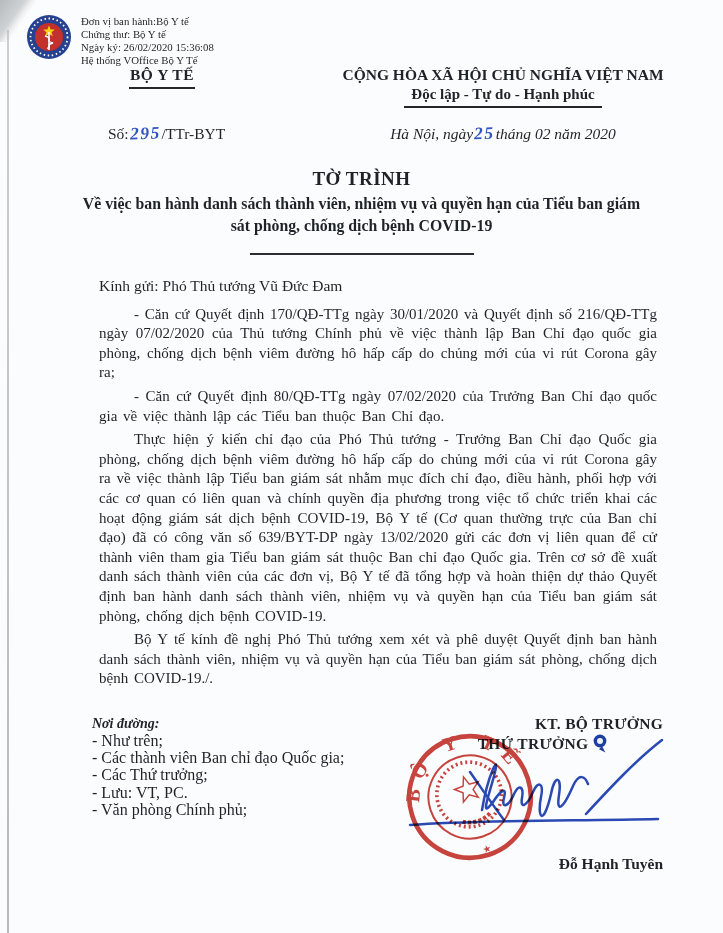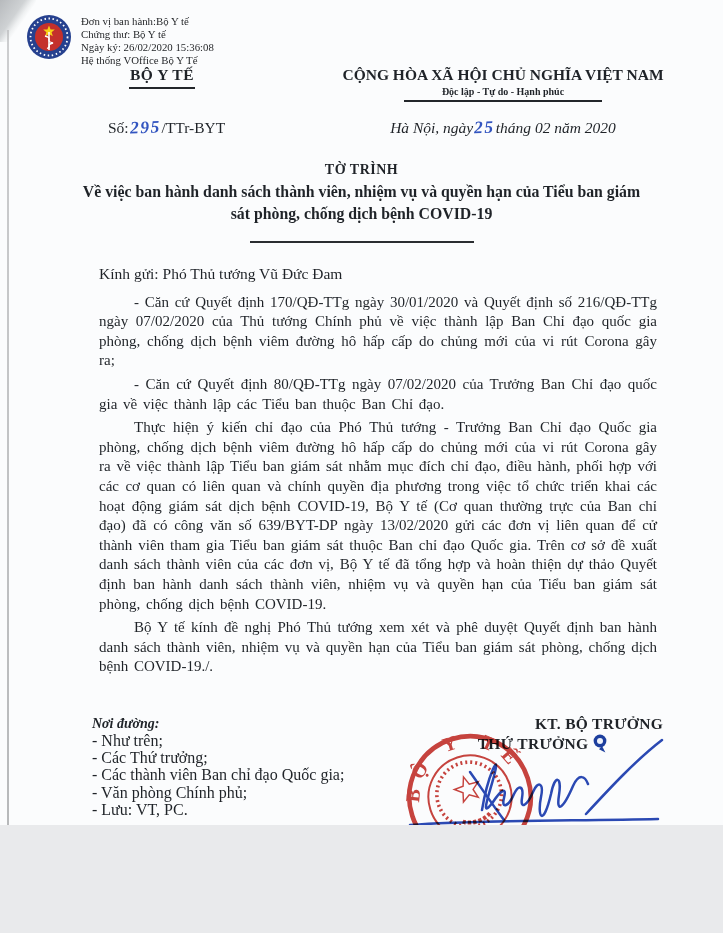--- a/index.html
+++ b/index.html
@@ -1,17 +1,17 @@
 <!DOCTYPE html>
 <html><head>
 <meta charset="utf-8">
 <style>
   html,body{margin:0;padding:0;background:#e9eaec;}
   .page{
-    position:relative;width:723px;height:825px;overflow:hidden;
+    position:relative;width:723px;height:933px;overflow:hidden;
     background:#fbfcfd;
     font-family:"Liberation Serif","DejaVu Serif",serif;
     color:#1f2328;
   }
   
   .corner-fold{position:absolute;top:0;left:0;width:36px;height:42px;
     background:linear-gradient(125deg,#b7babd 0%,#cfd2d4 38%,#eef0f1 50%,#fbfcfd 58%);}
   .scan-edge{position:absolute;left:7px;top:30px;bottom:0;width:2px;
     background:linear-gradient(#b9babc,#9a9c9e);opacity:.7;}
 
@@ -19,32 +19,32 @@
   .esign{position:absolute;top:14px;left:26px;display:flex;gap:9px;align-items:flex-start;}
   .esign-lines{font-size:10.8px;line-height:13px;color:#26282b;padding-top:1px;}
 
   
   .header-row{display:flex;padding-top:66px;}
   .header-left{width:232px;margin-left:46px;text-align:center;}
   .issuer{font-weight:bold;font-size:15.5px;letter-spacing:.5px;}
   .issuer-underline{width:66px;height:1.6px;background:#23262a;margin:3px auto 0;}
   .header-right{width:428px;margin-left:auto;margin-right:6px;text-align:center;}
   .motto1{font-weight:bold;font-size:15.5px;}
-  .motto2{font-weight:bold;font-size:10px;margin-top:2px;}
+  .motto2{font-weight:bold;font-size:15px;margin-top:2px;}
   .motto-underline{width:198px;height:1.8px;background:#23262a;margin:3px auto 0;}
 
   .numdate-row{display:flex;margin-top:15px;align-items:baseline;}
   .doc-number{margin-left:108px;font-size:15.5px;}
   .place-date{width:428px;margin-left:auto;margin-right:6px;text-align:center;font-style:italic;font-size:15.5px;}
   .hand{color:#3355c0;font-style:italic;font-weight:bold;font-size:17.5px;
         letter-spacing:1.5px;display:inline-block;transform:rotate(-2deg);padding:0 1px;}
 
   
   .title-block{margin-top:24px;text-align:center;}
-  .doc-type{font-weight:bold;font-size:14px;letter-spacing:.5px;}
+  .doc-type{font-weight:bold;font-size:19px;letter-spacing:.5px;}
   .subject{font-weight:bold;font-size:15.8px;line-height:22px;max-width:568px;margin:3px auto 16px;}
   .subject-underline{width:224px;height:1.9px;background:#2a2d31;margin:6px auto 0;}
   .recipient{margin:22px 66px 0 99px;text-align:left;font-size:15.5px;}
 
   
   .body-text{margin:10px 66px 0 99px;text-align:justify;font-size:15px;line-height:19.6px;word-spacing:2px;}
   .body-text p{margin:4px 0;text-indent:35px;}
 
   
   .footer{position:absolute;top:712px;left:0;right:0;height:220px;}
@@ -120,24 +120,24 @@
     <p>- Căn cứ Quyết định 170/QĐ-TTg ngày 30/01/2020 và Quyết định số 216/QĐ-TTg ngày 07/02/2020 của Thủ tướng Chính phủ về việc thành lập Ban Chỉ đạo quốc gia phòng, chống dịch bệnh viêm đường hô hấp cấp do chủng mới của vi rút Corona gây ra;</p>
     <p>- Căn cứ Quyết định 80/QĐ-TTg ngày 07/02/2020 của Trưởng Ban Chỉ đạo quốc gia về việc thành lập các Tiểu ban thuộc Ban Chỉ đạo.</p>
     <p>Thực hiện ý kiến chỉ đạo của Phó Thủ tướng - Trưởng Ban Chỉ đạo Quốc gia phòng, chống dịch bệnh viêm đường hô hấp cấp do chủng mới của vi rút Corona gây ra về việc thành lập Tiểu ban giám sát nhằm mục đích chỉ đạo, điều hành, phối hợp với các cơ quan có liên quan và chính quyền địa phương trong việc tổ chức triển khai các hoạt động giám sát dịch bệnh COVID-19, Bộ Y tế (Cơ quan thường trực của Ban chỉ đạo) đã có công văn số 639/BYT-DP ngày 13/02/2020 gửi các đơn vị liên quan để cử thành viên tham gia Tiểu ban giám sát thuộc Ban chỉ đạo Quốc gia. Trên cơ sở đề xuất danh sách thành viên của các đơn vị, Bộ Y tế đã tổng hợp và hoàn thiện dự thảo Quyết định ban hành danh sách thành viên, nhiệm vụ và quyền hạn của Tiểu ban giám sát phòng, chống dịch bệnh COVID-19.</p>
     <p>Bộ Y tế kính đề nghị Phó Thủ tướng xem xét và phê duyệt Quyết định ban hành danh sách thành viên, nhiệm vụ và quyền hạn của Tiểu ban giám sát phòng, chống dịch bệnh COVID-19./.</p>
   </div>
 
   <div class="footer">
     <div class="noi-nhan">
       <div class="noi-nhan-label">Nơi đường:</div>
       <div class="noi-nhan-item">- Như trên;</div>
+      <div class="noi-nhan-item">- Các thành viên Ban chỉ đạo Quốc gia;</div>
       <div class="noi-nhan-item">- Các Thứ trưởng;</div>
-      <div class="noi-nhan-item">- Các thành viên Ban chỉ đạo Quốc gia;</div>
+      <div class="noi-nhan-item">- Lưu: VT, PC.</div>
       <div class="noi-nhan-item">- Văn phòng Chính phủ;</div>
-      <div class="noi-nhan-item">- Lưu: VT, PC.</div>
     </div>
 
     <div class="sign-block">
       <div class="sign-title">KT. BỘ TRƯỞNG</div>
       <div class="sign-title sign-title-row">
         <span>THỨ TRƯỞNG</span>
         <svg class="dsig-icon" width="16" height="19" viewBox="0 0 16 19">
           <circle cx="8" cy="7" r="6.4" fill="#1d3f9e"></circle>
           <circle cx="8" cy="7" r="3" fill="#eef2fb"></circle>
           <path d="M10 12 L13.4 18.4 L7 15.2 Z" fill="#1d3f9e"></path>

